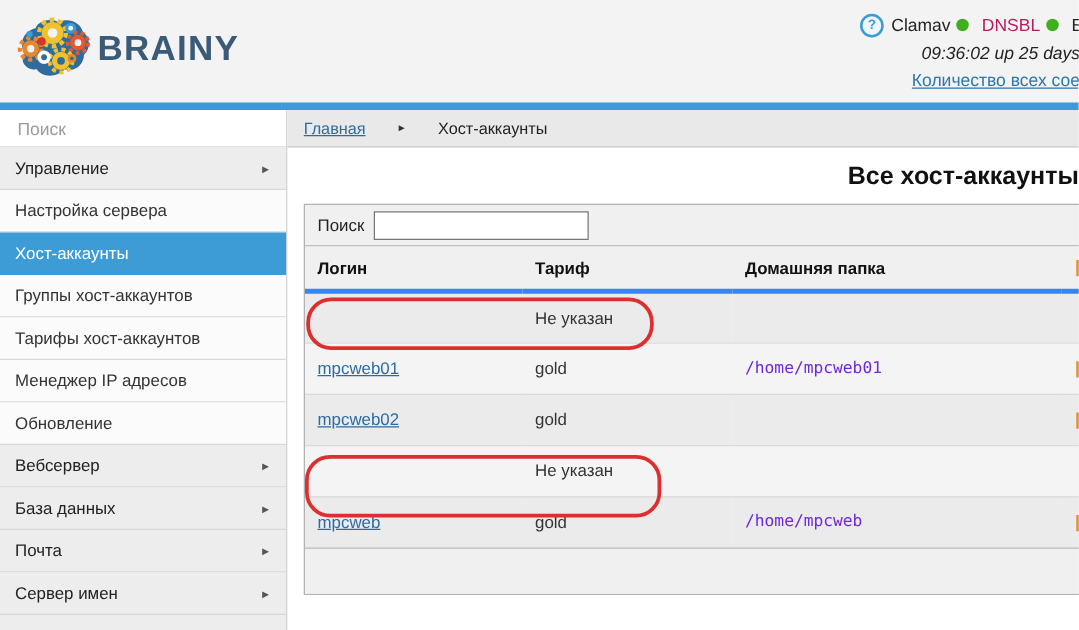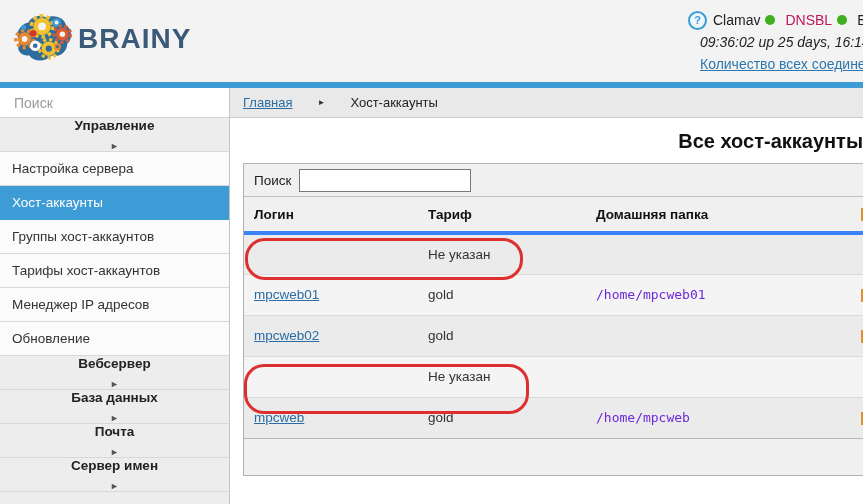--- a/index.html
+++ b/index.html
@@ -1,21 +1,21 @@
 <!DOCTYPE html>
 <html><head>
 <meta charset="utf-8">
 <style>
   html,body{margin:0;padding:0;background:#fff;}
   body{
     width:863px;height:504px;position:relative;overflow:hidden;
     font-family:"Liberation Sans",sans-serif;color:#333;
   }
   
-  .topbar{position:absolute;top:0;left:0;width:863px;height:94px;background:#f3f3f3;}
+  .topbar{position:absolute;top:0;left:0;width:863px;height:94px;background:#f3f3f3;text-align:center;}
   .logo{position:absolute;left:12px;top:12px;display:flex;align-items:center;}
   .logo-text{font-size:28px;font-weight:bold;color:#3a5a78;letter-spacing:1px;margin-left:4px;}
   .status{position:absolute;left:688px;top:9px;width:260px;font-size:14px;color:#222;}
   .status-line1{display:flex;align-items:center;height:22px;white-space:nowrap;}
   .help-icon{width:15px;height:15px;border:2px solid #3a9bd5;border-radius:50%;
     color:#3a9bd5;font-size:11px;font-weight:bold;display:inline-flex;align-items:center;
     justify-content:center;margin-right:6px;cursor:pointer;background:#eef6fc;}
   .dot{width:10px;height:10px;border-radius:50%;background:#3fae1f;display:inline-block;margin:0 10px 0 5px;}
   .svc-link{color:#be185d;cursor:pointer;}
   .status-line2{height:22px;line-height:22px;font-style:italic;color:#222;margin-left:12px;white-space:nowrap;}
@@ -24,21 +24,21 @@
   
   .bluebar{position:absolute;top:82px;left:0;width:863px;height:6px;background:#3d9bd5;}
   
   .sidebar{position:absolute;top:88px;left:0;width:230px;height:416px;background:#fff;
     border-right:1px solid #c5c5c5;box-sizing:border-box;overflow:hidden;}
   .side-search{height:30px;border-bottom:1px solid #d5d5d5;display:flex;align-items:center;padding:0 12px;box-sizing:border-box;background:#fff;}
   .side-search input{border:none;outline:none;width:100%;font-size:14px;background:transparent;color:#333;}
   .side-search input::placeholder{color:#9a9a9a;}
   .nav-item{height:34px;box-sizing:border-box;display:flex;align-items:center;
     padding:0 12px;border-bottom:1px solid #d8d8d8;font-size:13.5px;color:#333;cursor:pointer;background:#fbfbfb;}
-  .nav-item.section{background:#ededed;font-weight:bold;color:#222;justify-content:space-between;flex-direction:column;}
+  .nav-item.section{background:#ededed;font-weight:normal;color:#222;justify-content:space-between;}
   .nav-item.sub{}
   .nav-item.selected{background:#3d9bd5;color:#fff;border-bottom-color:#3d9bd5;}
   .arrow{font-size:9px;color:#555;}
   
   .main{position:absolute;top:88px;left:230px;width:633px;height:416px;background:#fff;overflow:visible;}
   .breadcrumb{height:30px;background:#e9e9e9;border-bottom:1px solid #c9c9c9;
     display:flex;align-items:center;padding:0 13px;font-size:13px;gap:25px;box-sizing:border-box;}
   .breadcrumb a{color:#2a6ca3;text-decoration:underline;cursor:pointer;}
   .breadcrumb .sep{font-size:8px;color:#333;}
   .breadcrumb .cur{color:#222;}

